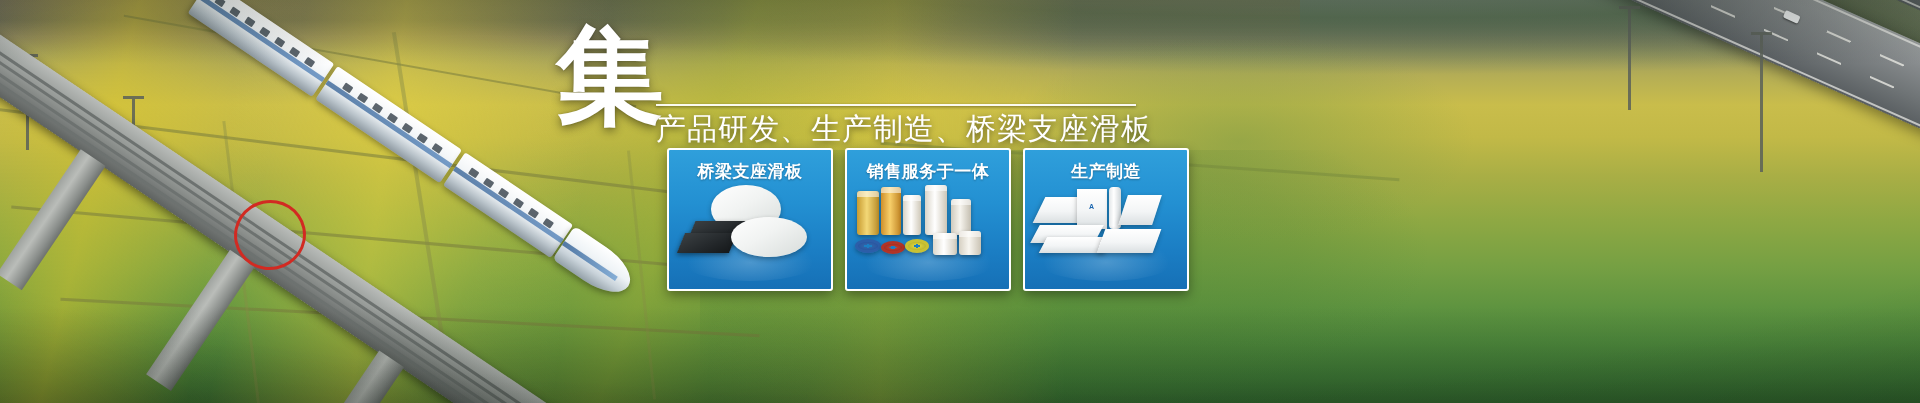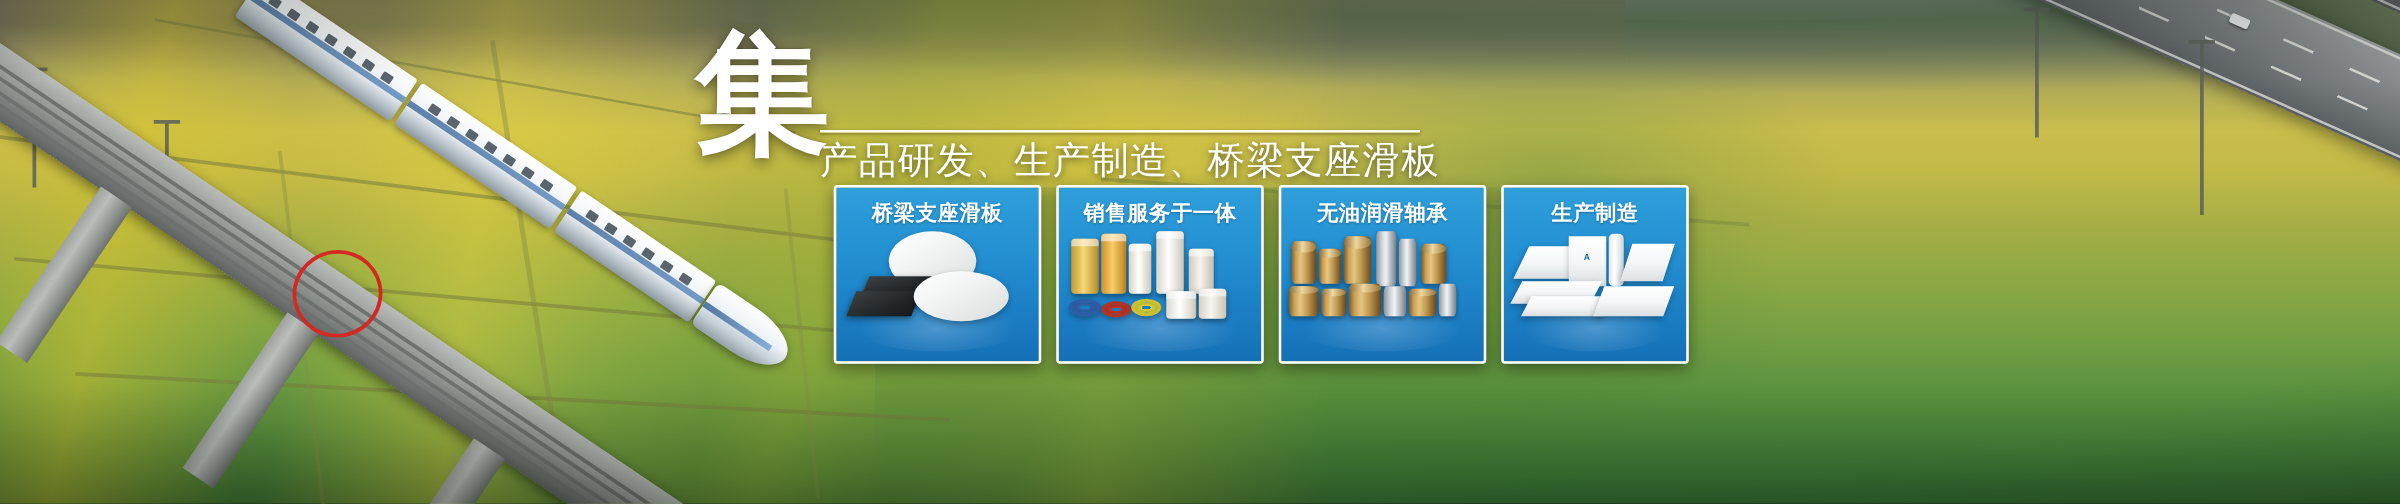--- a/index.html
+++ b/index.html
@@ -409,38 +409,20 @@
         <div class="roll" style="left:78px; top:4px; width:22px; height:50px; background:linear-gradient(90deg,#d9d4c8,#ffffff 45%,#cdc6b7);"></div>
         <div class="roll" style="left:104px; top:18px; width:20px; height:36px; background:linear-gradient(90deg,#cfcabd,#f7f5ef 45%,#c4beb0);"></div>
         <div class="ring" style="left:8px; top:58px; width:26px; height:14px; background:radial-gradient(closest-side,#1b7ec4 38%,#2f64a8 40%,#2b56a0 100%); border:3px solid #2c5ea8;"></div>
         <div class="ring" style="left:34px; top:60px; width:24px; height:13px; background:radial-gradient(closest-side,#1b7ec4 38%,#bc3a2c 40%,#a32f24 100%); border:3px solid #b13427;"></div>
         <div class="ring" style="left:58px; top:58px; width:24px; height:14px; background:radial-gradient(closest-side,#1b7ec4 38%,#d7cf3a 40%,#bdb62d 100%); border:3px solid #c9c133;"></div>
         <div class="roll" style="left:86px; top:52px; width:24px; height:22px; background:linear-gradient(90deg,#ddd8cb,#ffffff 45%,#d0cabb);"></div>
         <div class="roll" style="left:112px; top:50px; width:22px; height:24px; background:linear-gradient(90deg,#d6d0c2,#f8f6f0 45%,#cac3b4);"></div>
       </div>
     </div>
 
-    <div class="card">
-      <div class="card-title">无油润滑轴承</div>
-      <div class="card-art">
-        <div class="shelf"></div>
-        <div class="bush" style="left:8px;  top:12px; width:20px; height:34px;"></div>
-        <div class="bush" style="left:30px; top:18px; width:18px; height:28px;"></div>
-        <div class="bush" style="left:50px; top:8px;  width:22px; height:38px;"></div>
-        <div class="tube" style="left:76px; top:4px;  width:16px; height:44px;"></div>
-        <div class="tube" style="left:94px; top:10px; width:14px; height:38px;"></div>
-        <div class="bush" style="left:112px; top:14px; width:20px; height:32px;"></div>
-        <div class="bush" style="left:6px;  top:48px; width:24px; height:24px;"></div>
-        <div class="bush" style="left:32px; top:50px; width:20px; height:22px;"></div>
-        <div class="bush" style="left:54px; top:46px; width:26px; height:26px;"></div>
-        <div class="tube" style="left:82px; top:48px; width:18px; height:24px;"></div>
-        <div class="bush" style="left:102px; top:50px; width:22px; height:22px;"></div>
-        <div class="tube" style="left:126px; top:46px; width:14px; height:26px;"></div>
-      </div>
-    </div>
 
     <div class="card">
       <div class="card-title">生产制造</div>
       <div class="card-art">
         <div class="shelf"></div>
         <div class="slab" style="left:14px; top:16px; width:54px; height:26px; transform:skewX(-26deg);"></div>
         <div class="slab" style="left:52px; top:8px;  width:30px; height:40px;"></div>
         <div class="rod" style="left:84px; top:6px;  width:12px; height:42px;"></div>
         <div class="slab" style="left:98px; top:14px; width:34px; height:30px; transform:skewX(-18deg);"></div>
         <div class="slab" style="left:10px; top:44px; width:64px; height:18px; transform:skewX(-28deg);"></div>

